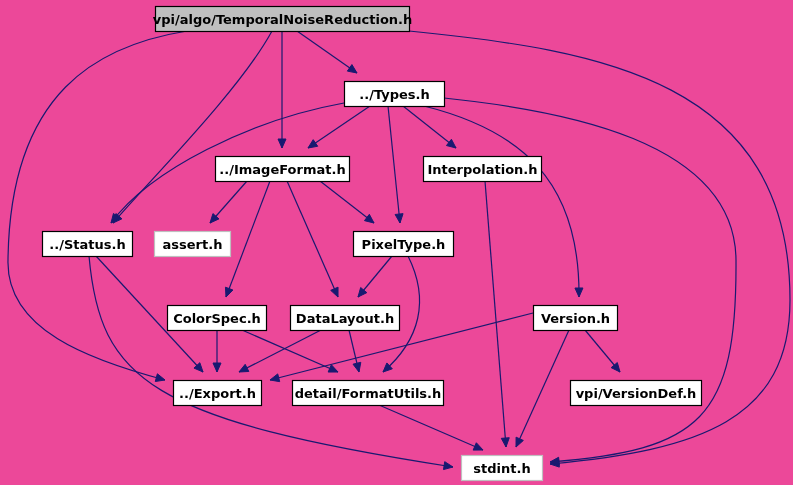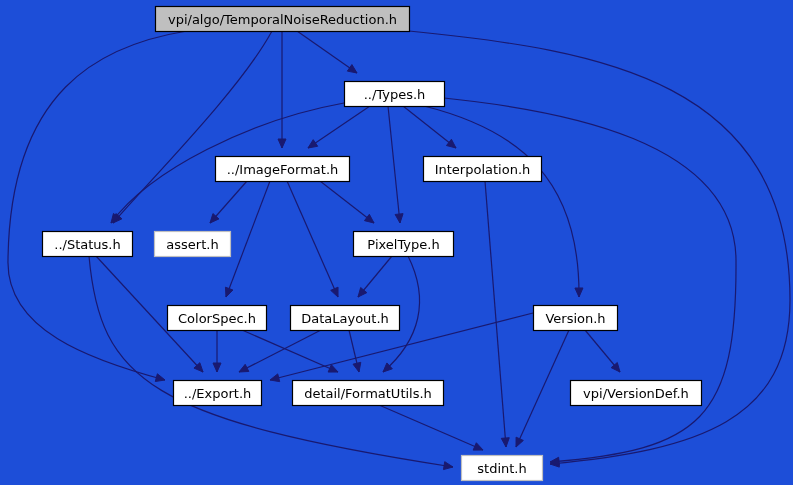--- a/index.html
+++ b/index.html
@@ -1,16 +1,16 @@
 <!DOCTYPE html>
 <html><head>
 <meta charset="utf-8">
 <style>
   html, body { margin: 0; padding: 0; background: #ffffff; }
-  #stage { position: relative; width: 793px; height: 485px; overflow: hidden; background: #1d4ed8; }
+  #stage { position: relative; width: 793px; height: 485px; overflow: hidden; background: #ec4899; font-weight: bold; }
   svg#graph { position: absolute; left: 0; top: 0; }
   .node-text { font-family: "DejaVu Sans", sans-serif; font-size: 13px; fill: #000000; }
   .edge { fill: none; stroke: #191970; stroke-width: 1.2; }
   .arrow { fill: #191970; stroke: #191970; stroke-width: 1; }
 </style>
 </head>
 <body>
 
 <div id="stage">
   <svg id="graph" width="793" height="485" viewBox="0 0 793 485">

